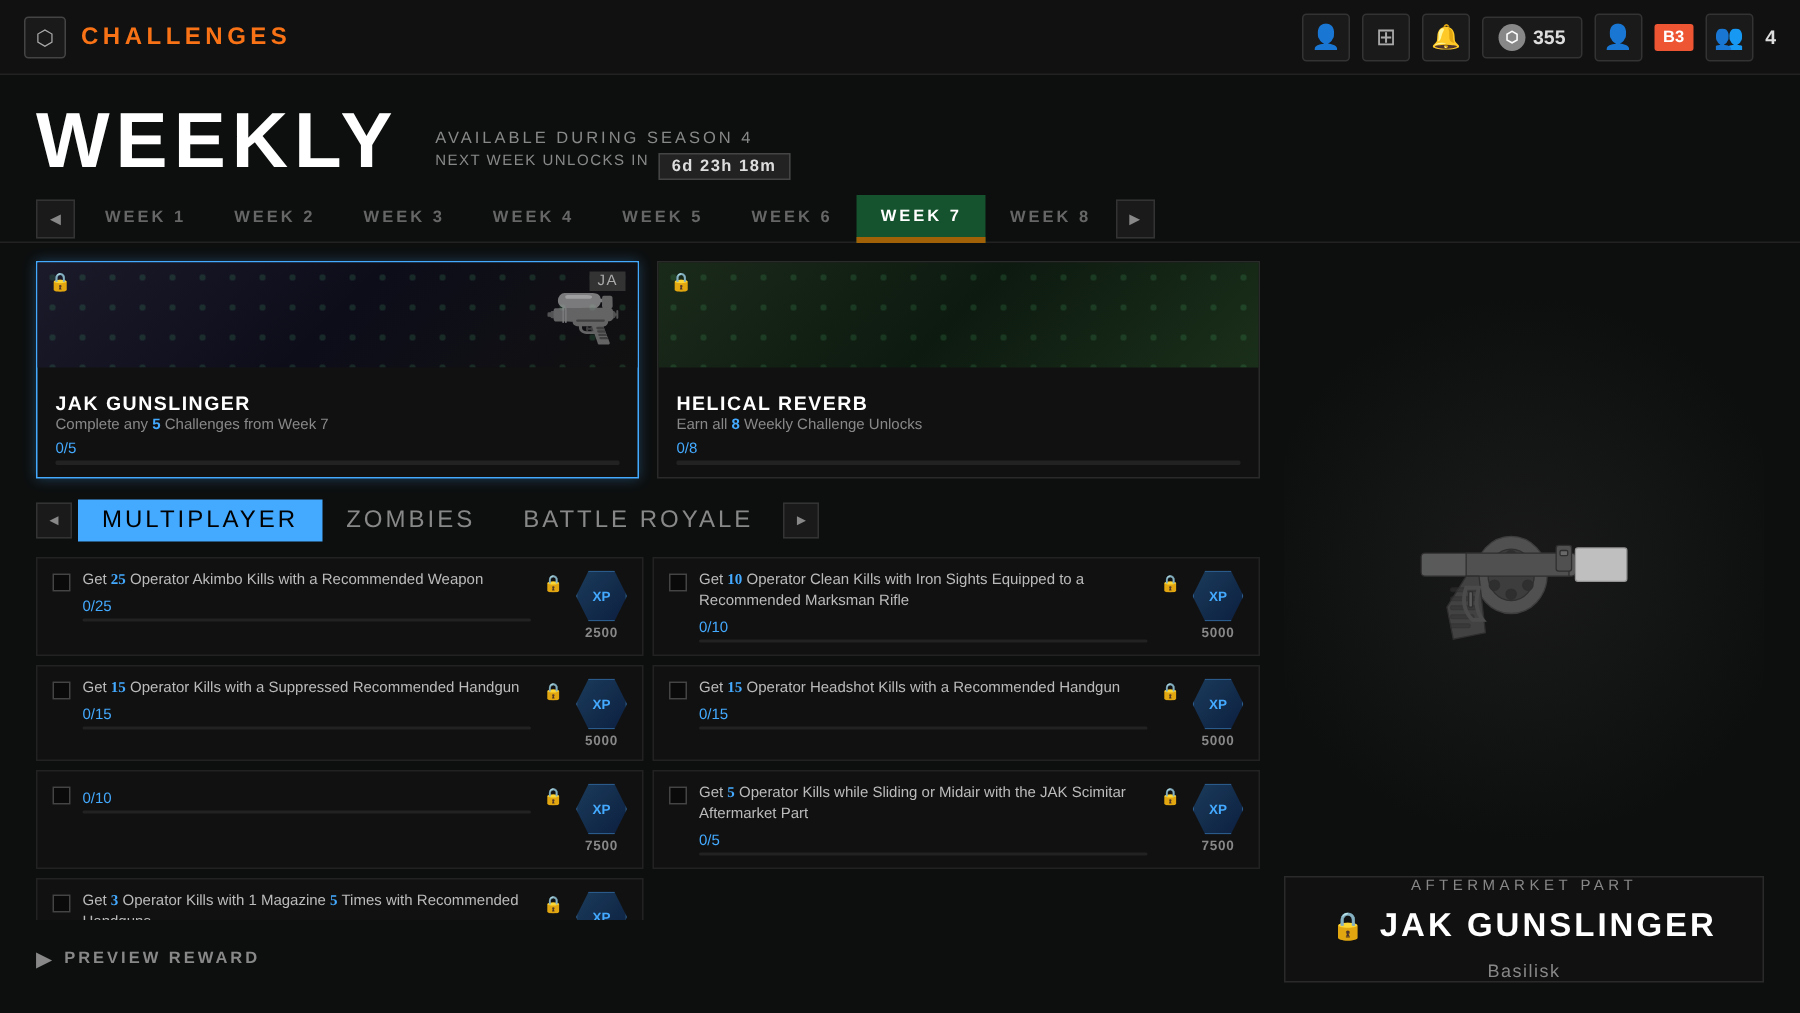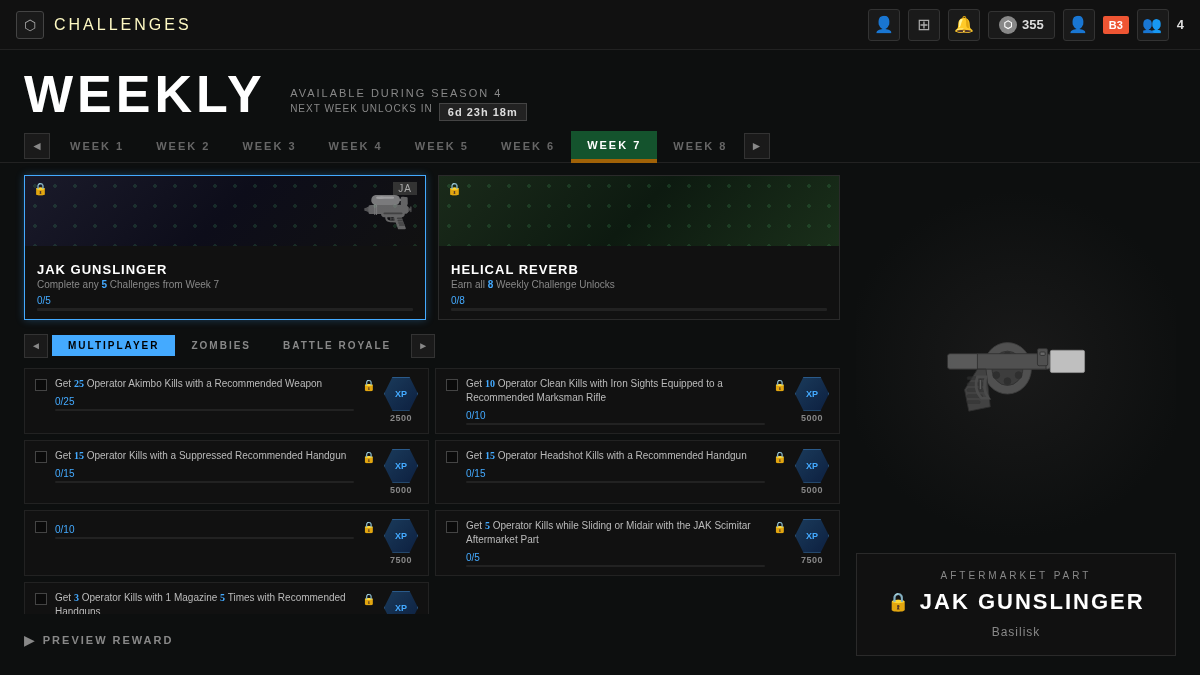--- a/index.html
+++ b/index.html
@@ -31,23 +31,23 @@
     .back-btn {
       width: 28px; height: 28px;
       border: 1px solid #444;
       border-radius: 3px;
       display: flex; align-items: center; justify-content: center;
       color: #aaa; font-size: 14px; cursor: pointer;
       background: #1a1a1a;
     }
     .page-title {
       font-size: 16px;
-      font-weight: 400;
+      font-weight: 700;
       letter-spacing: 3px;
-      color: #fef9c3;
+      color: #f97316;
       text-transform: uppercase;
     }
     .top-bar-right {
       display: flex; align-items: center; gap: 8px;
     }
     .top-icon {
       width: 32px; height: 32px;
       background: #1a1a1a;
       border: 1px solid #333;
       border-radius: 3px;
@@ -213,21 +213,21 @@
     .category-tabs {
       display: flex; align-items: center; gap: 0;
     }
     .cat-nav {
       width: 24px; height: 24px; background: #1a1a1a;
       border: 1px solid #333; display: flex; align-items: center;
       justify-content: center; font-size: 10px; color: #888; cursor: pointer;
       margin-right: 4px;
     }
     .cat-tab {
-      padding: 5px 16px; font-size: 10px; font-weight: 700;
+      padding: 5px 16px; font-size: 16px; font-weight: 400;
       letter-spacing: 2px; color: #888; text-transform: uppercase;
       cursor: pointer; background: transparent; border: none;
     }
     .cat-tab.active {
       background: #4af; color: #000;
     }
     .cat-nav-right {
       width: 24px; height: 24px; background: #1a1a1a;
       border: 1px solid #333; display: flex; align-items: center;
       justify-content: center; font-size: 10px; color: #888; cursor: pointer;
@@ -321,21 +321,20 @@
     
     .gun-svg {
       width: 240px; height: 180px;
       opacity: 0.85;
     }
 
     .aftermarket-box {
       width: 100%;
       background: #111;
       border: 1px solid #2a2a2a;
-      padding: 16px;
       text-align: center;
     }
     .aftermarket-label {
       font-size: 10px; letter-spacing: 3px; color: #888;
       text-transform: uppercase; margin-bottom: 8px;
     }
     .aftermarket-name {
       font-size: 22px; font-weight: 900; color: #fff;
       text-transform: uppercase; letter-spacing: 2px;
       display: flex; align-items: center; justify-content: center; gap: 8px;

